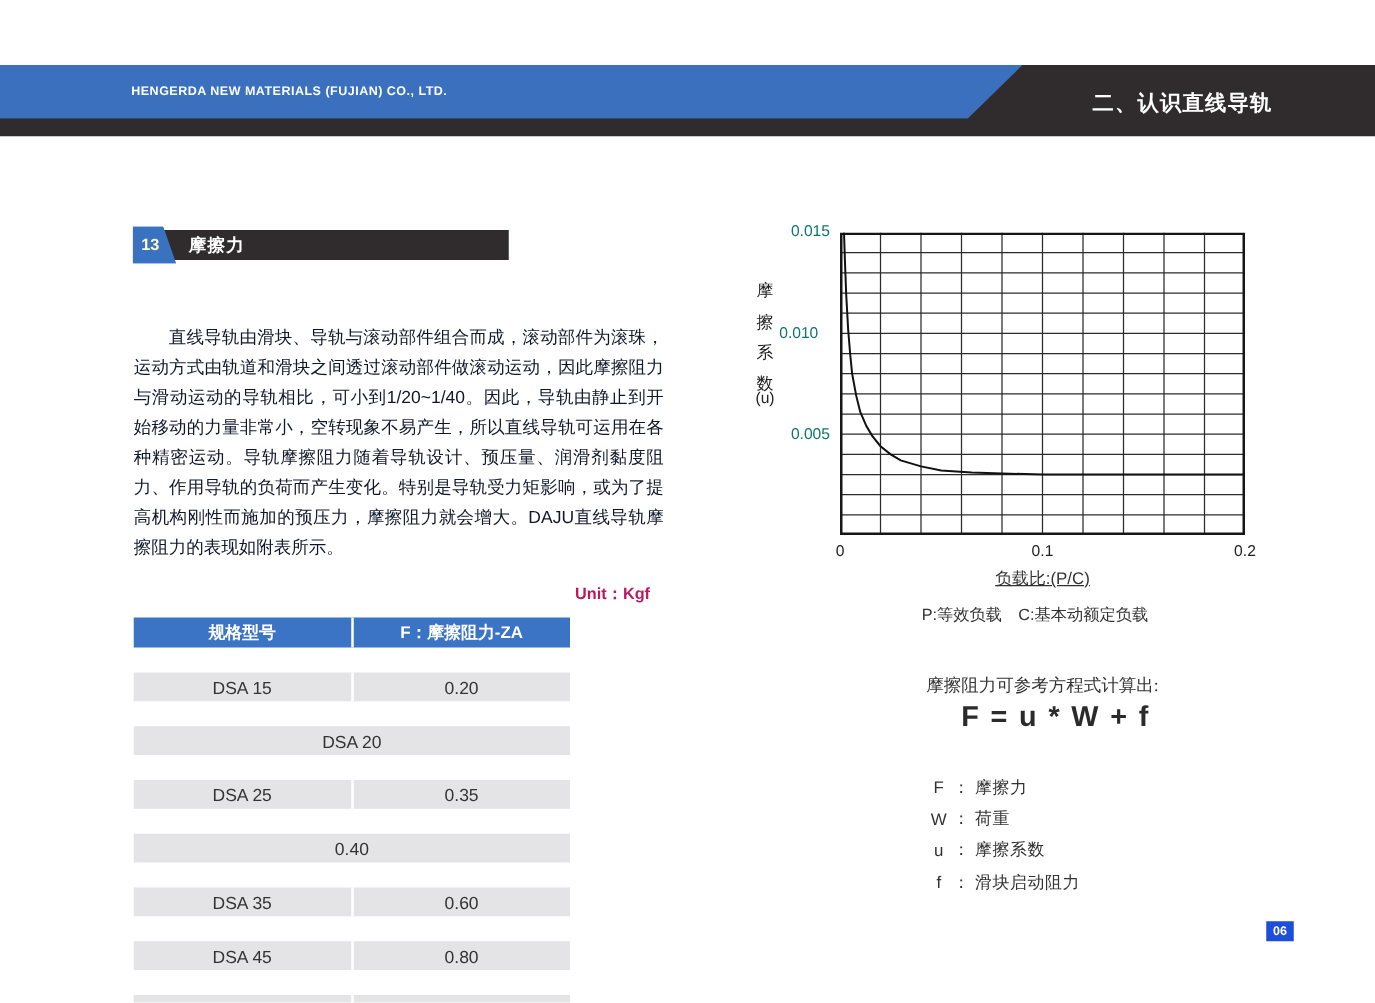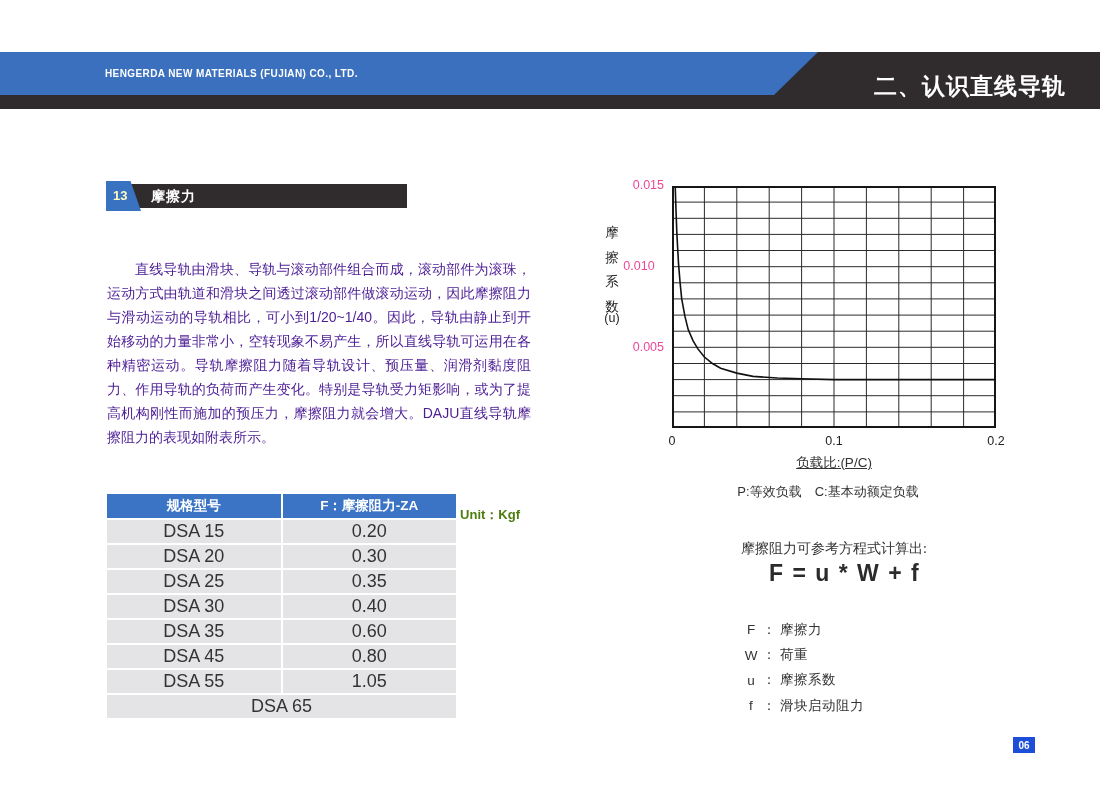--- a/index.html
+++ b/index.html
@@ -24,21 +24,21 @@
     background: #3a70bd;
     clip-path: polygon(0 0, 100% 0, calc(100% - 44px) 100%, 0 100%);
   }
   .company-name {
     position: absolute; left: 105px; top: 0;
     height: 43px; line-height: 43px;
     color: #fff; font-size: 10px; font-weight: bold; letter-spacing: 0.4px;
   }
   .page-section-title {
     position: absolute; left: 874px; top: 71px;
-    color: #fff; font-size: 23px; font-weight: bold; letter-spacing: 1px; font-family: Liberation Mono, monospace;
+    color: #fff; font-size: 17px; font-weight: bold; letter-spacing: 1px; font-family: Liberation Mono, monospace;
   }
   
   .sec-bar {
     position: absolute; left: 113px; top: 184px;
     width: 294px; height: 24px;
     background: #302c2d;
   }
   .sec-title {
     position: absolute; left: 38px; top: 0;
     height: 24px; line-height: 24px;
@@ -49,56 +49,56 @@
     width: 35px; height: 30px;
     background: #3a72c2;
     clip-path: polygon(0 0, 70% 0, 100% 100%, 0 100%);
     color: #fef9c3; font-size: 13px; font-weight: bold;
     line-height: 30px; padding-left: 7px;
   }
   
   .para {
     position: absolute; left: 107px; top: 257px;
     width: 424px;
-    font-size: 14px; line-height: 24px; color: #4c1d95;
+    font-size: 14px; line-height: 24px; color: #0f172a;
     text-align: justify; text-indent: 2em;
   }
   
   .unit-label {
     position: absolute; left: 300px; top: 466px;
     width: 220px; text-align: right;
-    font-size: 13px; font-weight: 600; color: #4d7c0f; margin-top: 40px;
+    font-size: 13px; font-weight: 600; color: #be185d;
   }
   .spec-table { position: absolute; left: 107px; top: 494px; width: 349px; }
   .t-head {
     display: flex; height: 24px;
     background: #3b74c5; color: #fff; font-weight: bold; font-size: 13.5px;
   }
   .t-head .cell { flex: 1; display: flex; align-items: center; justify-content: center; }
   .t-row {
-    display: flex; height: 23px; margin-top: 2px;
-    background: #e4e4e6; color: #333; font-size: 18px;
+    display: flex; height: 23px; margin-top: 20px;
+    background: #e4e4e6; color: #333; font-size: 14px;
   }
   .t-row .cell { flex: 1; display: flex; align-items: center; justify-content: center; }
   .cell + .cell { border-left: 2px solid #fff; }
   
   .chart { position: absolute; left: 596px; top: 170px; width: 424px; height: 345px; }
   .plot-svg { position: absolute; left: 76px; top: 16px; width: 324px; height: 242px; }
   .ylabel-cjk {
     position: absolute; left: 8px; top: 51px; width: 16px;
     font-size: 13.5px; line-height: 24.5px; color: #222;
     word-break: break-all; text-align: center;
   }
   .ylabel-u {
     position: absolute; left: 0; top: 141px; width: 32px;
     text-align: center; font-size: 12.5px; color: #222;
   }
   .ytick {
     position: absolute; left: 18px; width: 50px;
-    text-align: right; font-size: 12.5px; color: #ec4899;
+    text-align: right; font-size: 12.5px; color: #0f766e;
   }
   .ytick.y2 { top: 8px; } .ytick.y1 { top: 89px; text-align: center; } .ytick.y0 { top: 170px; }
   .xtick {
     position: absolute; top: 264px; width: 34px;
     text-align: center; font-size: 12.5px; color: #222;
   }
   .xtick.x0 { left: 59px; } .xtick.x1 { left: 221px; } .xtick.x2 { left: 383px; }
   .chart-xlabel {
     position: absolute; left: 76px; top: 284px; width: 324px;
     text-align: center; font-size: 13.5px; color: #333; text-decoration: underline;
@@ -148,28 +148,26 @@
   <div class="t-head">
     <div class="cell">规格型号</div>
     <div class="cell">F：摩擦阻力-ZA</div>
   </div>
   <div class="t-row">
     <div class="cell">DSA 15</div>
     <div class="cell">0.20</div>
   </div>
   <div class="t-row">
     <div class="cell">DSA 20</div>
-    <div class="cell">0.30</div>
   </div>
   <div class="t-row">
     <div class="cell">DSA 25</div>
     <div class="cell">0.35</div>
   </div>
   <div class="t-row">
-    <div class="cell">DSA 30</div>
     <div class="cell">0.40</div>
   </div>
   <div class="t-row">
     <div class="cell">DSA 35</div>
     <div class="cell">0.60</div>
   </div>
   <div class="t-row">
     <div class="cell">DSA 45</div>
     <div class="cell">0.80</div>
   </div>

